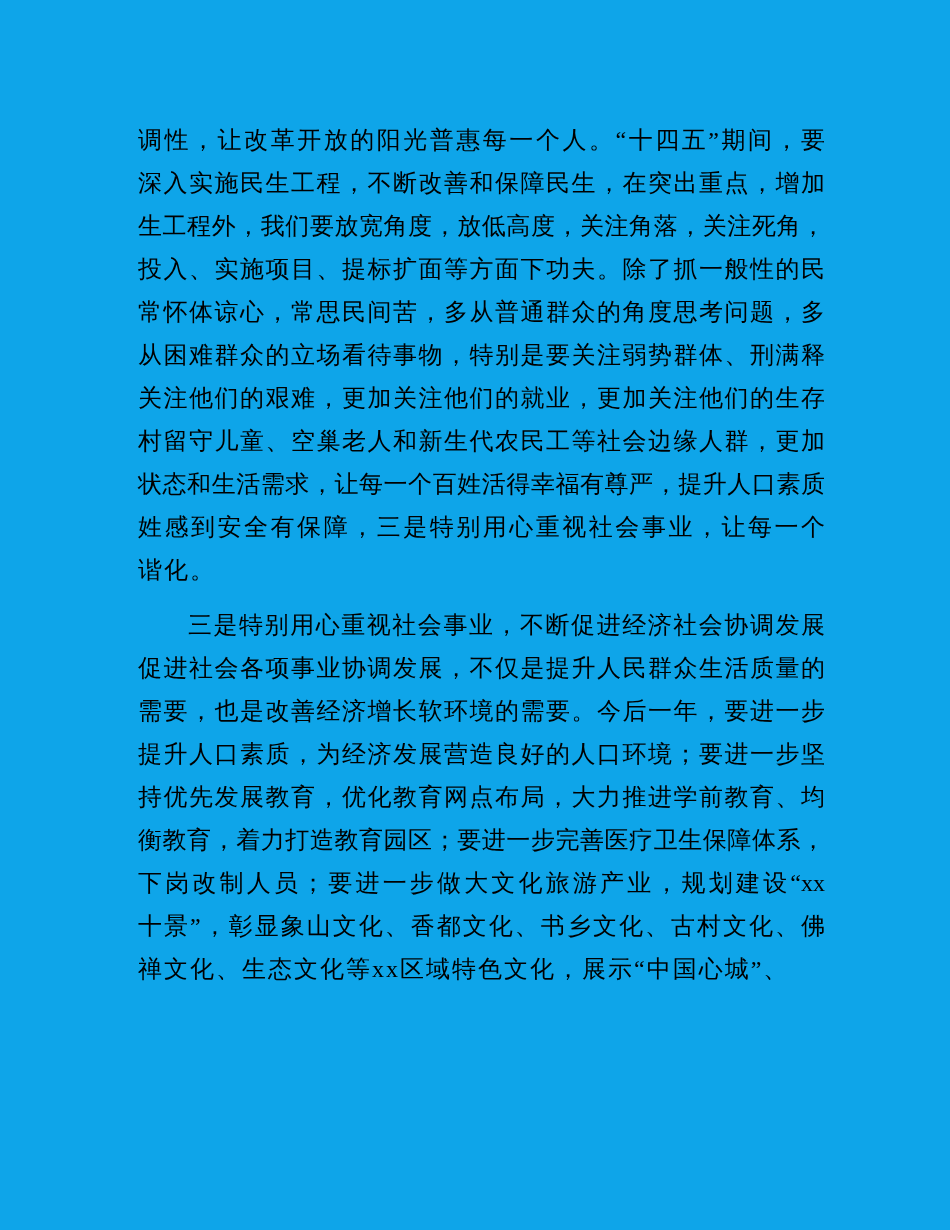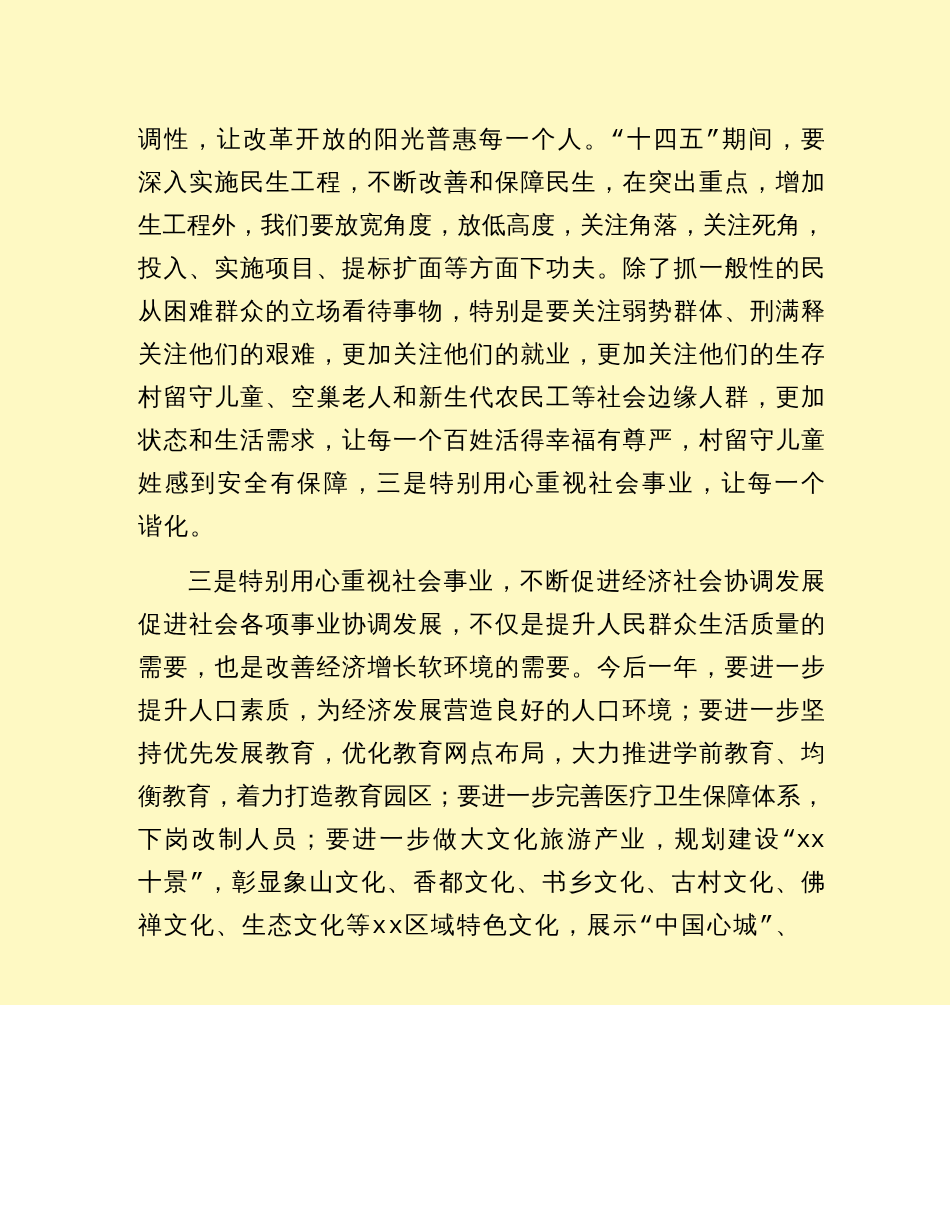--- a/index.html
+++ b/index.html
@@ -3,25 +3,25 @@
 <meta charset="utf-8">
 <style>
   html, body {
     margin: 0;
     padding: 0;
     background: #ffffff;
   }
   .page {
     position: relative;
     width: 950px;
-    height: 1005px;
-    background: #fef9c3;
+    height: 1230px;
+    background: #0ea5e9;
     box-sizing: border-box;
     padding: 119px 125px 0 138px;
-    font-family: Liberation Mono, monospace;
+    font-family: Liberation Serif, serif;
     overflow: hidden;
   }
   .doc-body {
     width: 100%;
   }
   .paragraph + .paragraph {
     margin-top: 12px;
   }
   .text-line {
     font-size: 24px;
@@ -45,24 +45,25 @@
 </head>
 <body>
 
 <div class="page">
   <div class="doc-body" id="doc-body">
       <div class="paragraph">
         <div class="text-line just">调性，让改革开放的阳光普惠每一个人。“十四五”期间，要</div>
         <div class="text-line just">深入实施民生工程，不断改善和保障民生，在突出重点，增加</div>
         <div class="text-line just">生工程外，我们要放宽角度，放低高度，关注角落，关注死角，</div>
         <div class="text-line just">投入、实施项目、提标扩面等方面下功夫。除了抓一般性的民</div>
+        <div class="text-line just">常怀体谅心，常思民间苦，多从普通群众的角度思考问题，多</div>
         <div class="text-line just">从困难群众的立场看待事物，特别是要关注弱势群体、刑满释</div>
         <div class="text-line just">关注他们的艰难，更加关注他们的就业，更加关注他们的生存</div>
         <div class="text-line just">村留守儿童、空巢老人和新生代农民工等社会边缘人群，更加</div>
-        <div class="text-line just">状态和生活需求，让每一个百姓活得幸福有尊严，村留守儿童</div>
+        <div class="text-line just">状态和生活需求，让每一个百姓活得幸福有尊严，提升人口素质</div>
         <div class="text-line just">姓感到安全有保障，三是特别用心重视社会事业，让每一个</div>
         <div class="text-line">谐化。</div>
       </div>
       <div class="paragraph">
         <div class="text-line just indent">三是特别用心重视社会事业，不断促进经济社会协调发展</div>
         <div class="text-line just">促进社会各项事业协调发展，不仅是提升人民群众生活质量的</div>
         <div class="text-line just">需要，也是改善经济增长软环境的需要。今后一年，要进一步</div>
         <div class="text-line just">提升人口素质，为经济发展营造良好的人口环境；要进一步坚</div>
         <div class="text-line just">持优先发展教育，优化教育网点布局，大力推进学前教育、均</div>
         <div class="text-line just">衡教育，着力打造教育园区；要进一步完善医疗卫生保障体系，</div>

